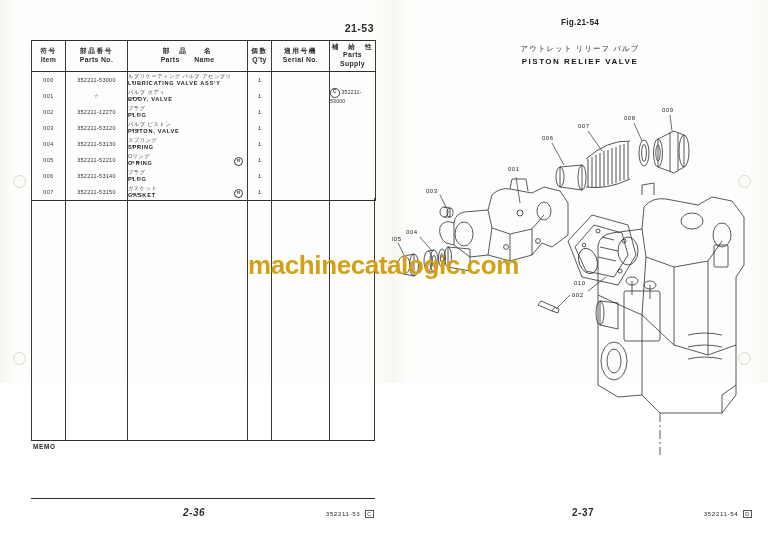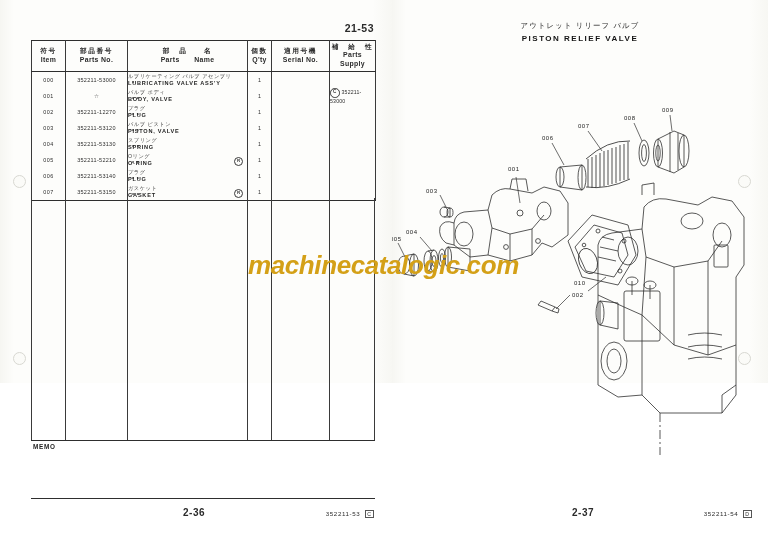--- a/index.html
+++ b/index.html
@@ -94,30 +94,29 @@
     position:absolute;left:33px;top:443px;font-size:6.4px;font-weight:bold;
     letter-spacing:.7px;color:#1f1f1f;
   }
   .memo-rule{
     position:absolute;left:31px;width:344px;height:0;border-top:1.1px solid #2e2e2e;
   }
 
   
   .fig-head{position:absolute;left:0;right:0;top:18px;text-align:center;}
   .fig-no{font-size:8.2px;font-weight:bold;color:#1f1f1f;letter-spacing:.3px;}
-  .fig-jp{font-size:7.4px;color:#2b2b2b;letter-spacing:1.1px;margin-top:3px;}
+  .fig-jp{font-size:7.4px;color:#2b2b2b;letter-spacing:1.1px;margin-top:17px;}
   .fig-en{font-size:8px;font-weight:bold;color:#141414;letter-spacing:1.5px;margin-top:3px;}
 
   
   .wm{
     position:absolute;left:248px;top:250px;
     font-size:26px;font-weight:bold;color:#d4a017;
     letter-spacing:-.4px;white-space:nowrap;z-index:40;
     font-family:"Liberation Sans", sans-serif;
-    font-style:italic;
   }
 
   svg{display:block;}
   .lbl{font-size:6px;fill:#1f1f1f;font-family:"Liberation Sans",sans-serif;letter-spacing:.5px;}
 </style>
 </head>
 <body>
 
 <div class="spread">
 
@@ -288,34 +287,35 @@
         <line x1="271.5" y1="198" x2="271.5" y2="440"></line>
         <line x1="329.5" y1="198" x2="329.5" y2="440"></line>
         <line x1="374.5" y1="198" x2="374.5" y2="440"></line>
       </g>
     </svg>
 
     <div class="memo-rule" style="top:440px;"></div>
     <div class="memo">MEMO</div>
     <div class="memo-rule" style="top:498px;"></div>
 
-    <div class="pagecode" style="left:183px;top:507px;font-size:10px;">2-36</div>
+    <div class="pagecode" style="left:183px;top:507px;font-size:10px;font-style:italic;">2-36</div>
     <div style="position:absolute;right:18px;top:510px;font-size:6.2px;color:#2b2b2b;letter-spacing:.6px;">
       <span>352211-53</span>
       <span style="display:inline-block;border:.8px solid #555;padding:0 1.5px;margin-left:2px;font-size:5.2px;">C</span>
     </div>
   </div>
 
   <div class="page right">
     <div class="paper"></div>
 
     <div class="hole" style="right:17px;top:175px;"></div>
     <div class="hole" style="right:17px;top:352px;"></div>
 
     <div class="fig-head">
+      <div class="fig-no">Fig.21-54</div>
       <div class="fig-jp">アウトレット リリーフ バルブ</div>
       <div class="fig-en">PISTON  RELIEF  VALVE</div>
     </div>
 
     <svg width="376" height="420" style="position:absolute;left:0;top:95px;">
       <g fill="none" stroke="#2f2f2f" stroke-width="0.8" stroke-linejoin="round">
 
         <path d="M62,150 L62,128 Q63,119 72,117 L96,115 L100,100
                  Q108,92 118,94 L140,98 L152,92 L168,96 L176,108
                  L176,140 L160,152 L150,148 L140,160 L118,166

